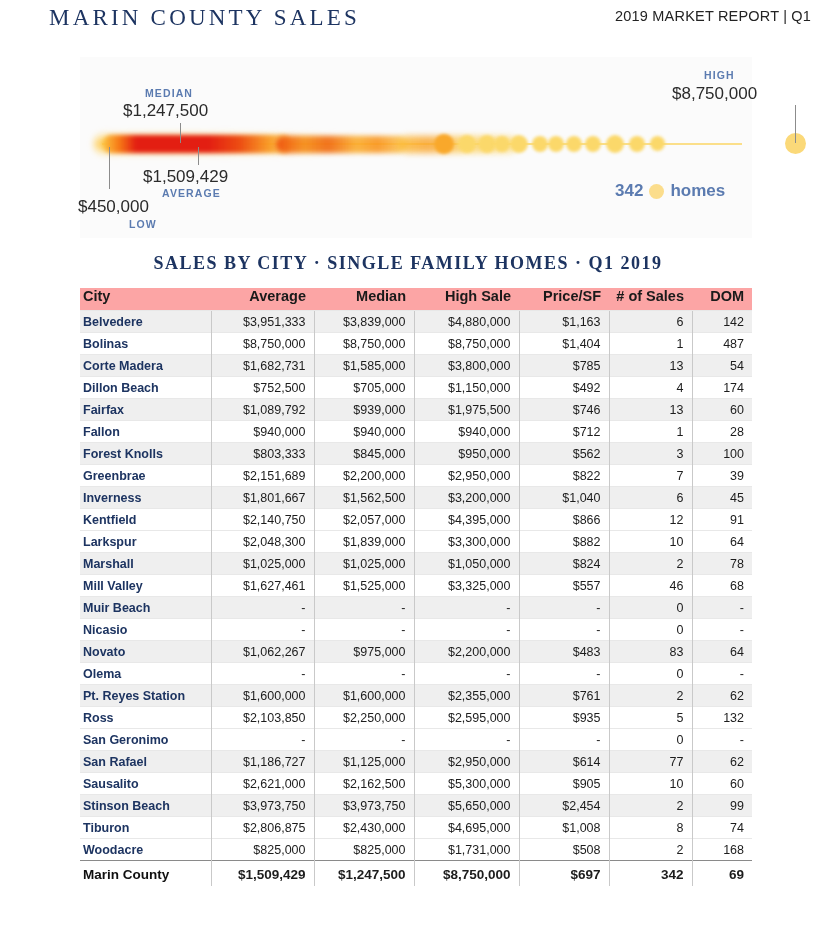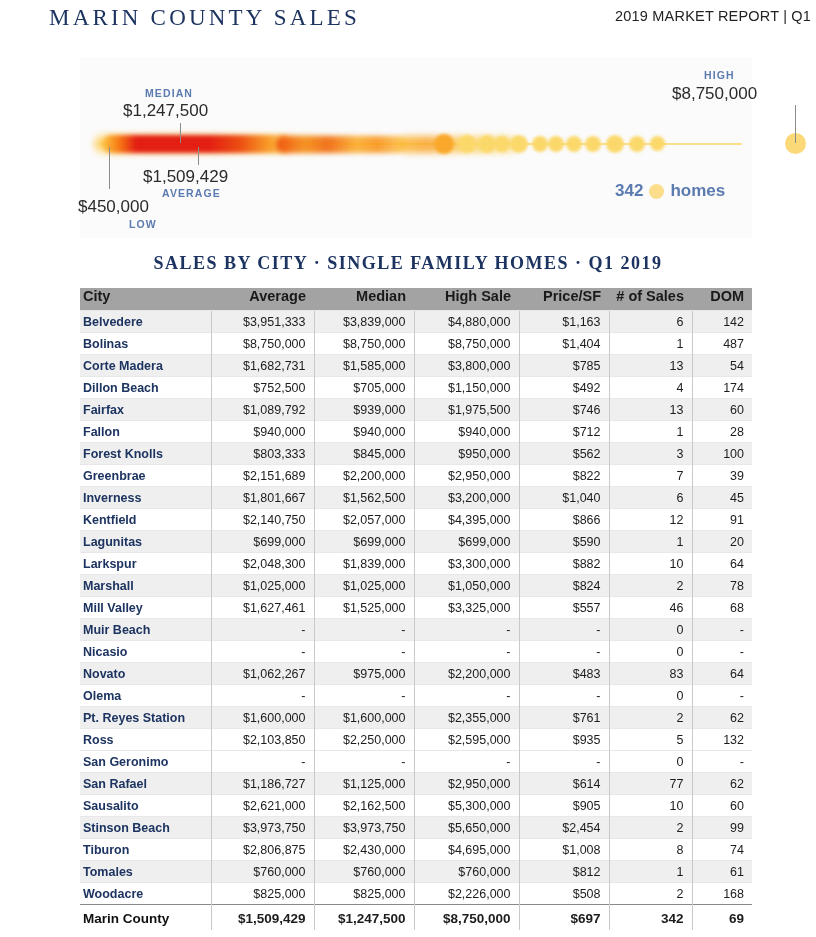--- a/index.html
+++ b/index.html
@@ -197,21 +197,21 @@
     width: 672px;
     border-collapse: collapse;
     font-size: 13px;
   }
   #sales-table th {
     font-size: 14.5px;
     font-weight: bold;
     color: #1a1a1a;
     padding: 0 6px 6px 6px;
     border: none;
-    background: #a3a3a3;
+    background: #fca5a5;
   }
   #sales-table th.c-city { text-align: left; padding-left: 3px; }
   #sales-table th.num { text-align: right; padding-right: 8px; }
   #sales-table td {
     padding: 3px 6px;
     height: 15px;
     border-left: 1px solid #c9c9c9;
     border-top: 1px solid #e8e8e8;
     white-space: nowrap;
   }
@@ -416,29 +416,20 @@
       </tr>
       <tr class="plain">
         <td class="c-city">Kentfield</td>
         <td class="num">$2,140,750</td>
         <td class="num">$2,057,000</td>
         <td class="num">$4,395,000</td>
         <td class="num">$866</td>
         <td class="num">12</td>
         <td class="num">91</td>
       </tr>
-      <tr class="alt">
-        <td class="c-city">Lagunitas</td>
-        <td class="num">$699,000</td>
-        <td class="num">$699,000</td>
-        <td class="num">$699,000</td>
-        <td class="num">$590</td>
-        <td class="num">1</td>
-        <td class="num">20</td>
-      </tr>
       <tr class="plain">
         <td class="c-city">Larkspur</td>
         <td class="num">$2,048,300</td>
         <td class="num">$1,839,000</td>
         <td class="num">$3,300,000</td>
         <td class="num">$882</td>
         <td class="num">10</td>
         <td class="num">64</td>
       </tr>
       <tr class="alt">
@@ -551,34 +542,25 @@
       </tr>
       <tr class="plain">
         <td class="c-city">Tiburon</td>
         <td class="num">$2,806,875</td>
         <td class="num">$2,430,000</td>
         <td class="num">$4,695,000</td>
         <td class="num">$1,008</td>
         <td class="num">8</td>
         <td class="num">74</td>
       </tr>
-      <tr class="alt">
-        <td class="c-city">Tomales</td>
-        <td class="num">$760,000</td>
-        <td class="num">$760,000</td>
-        <td class="num">$760,000</td>
-        <td class="num">$812</td>
-        <td class="num">1</td>
-        <td class="num">61</td>
-      </tr>
       <tr class="plain">
         <td class="c-city">Woodacre</td>
         <td class="num">$825,000</td>
         <td class="num">$825,000</td>
-        <td class="num">$2,226,000</td>
+        <td class="num">$1,731,000</td>
         <td class="num">$508</td>
         <td class="num">2</td>
         <td class="num">168</td>
       </tr>
       <tr class="total">
         <td class="c-city">Marin County</td>
         <td class="num">$1,509,429</td>
         <td class="num">$1,247,500</td>
         <td class="num">$8,750,000</td>
         <td class="num">$697</td>

